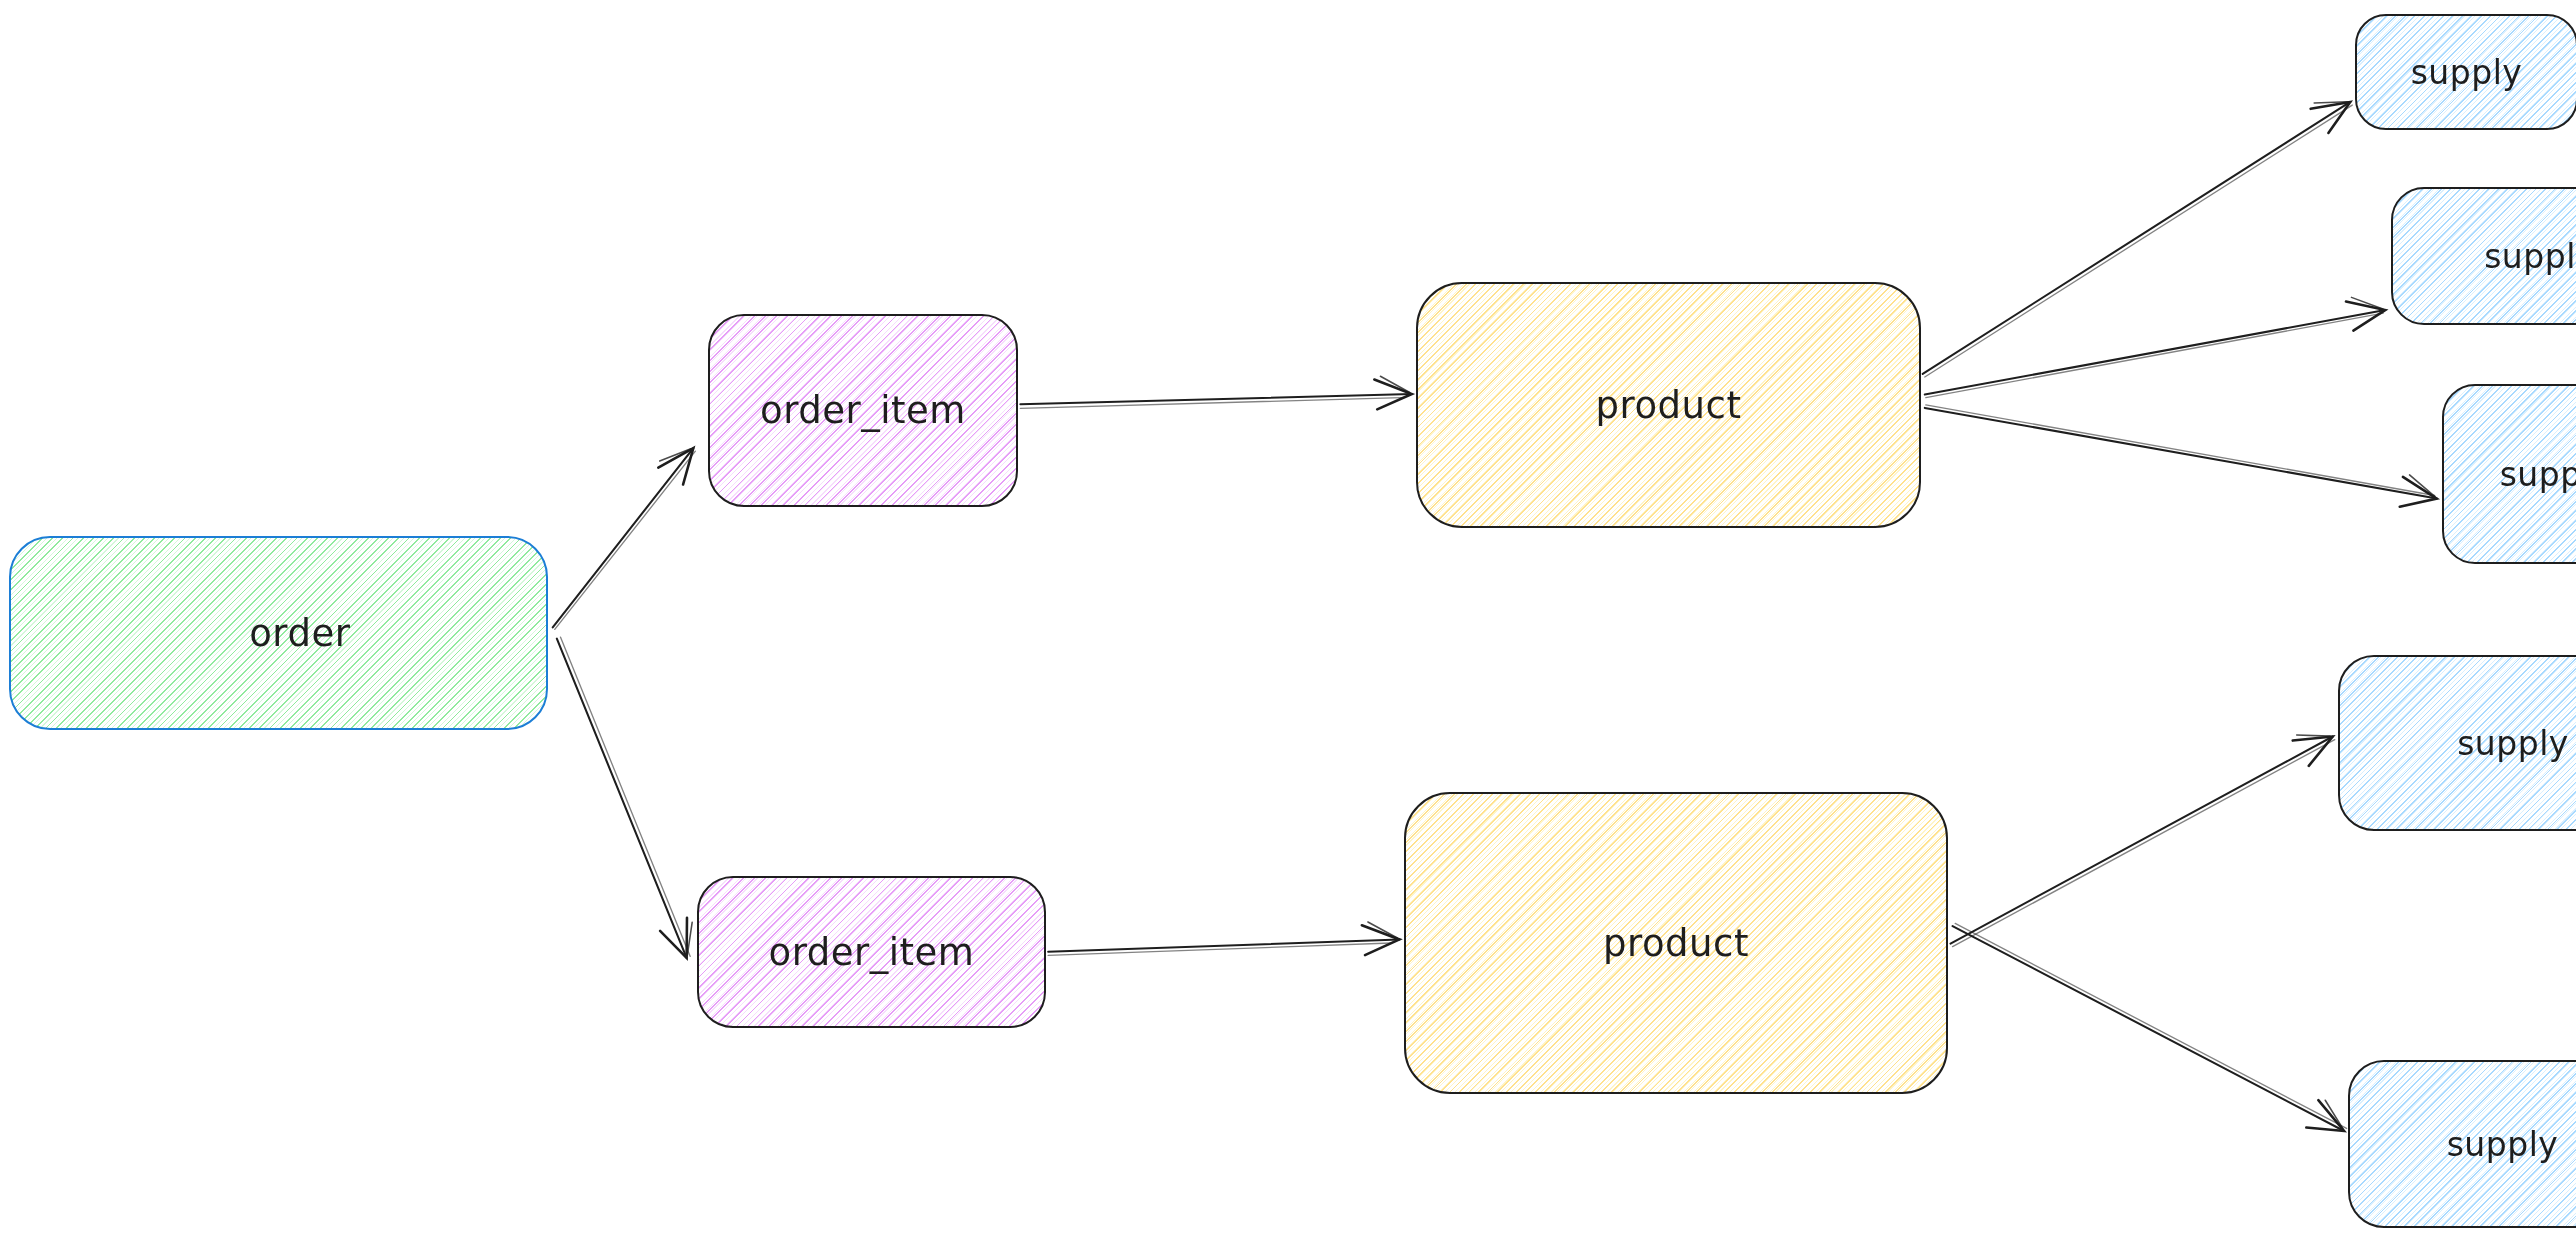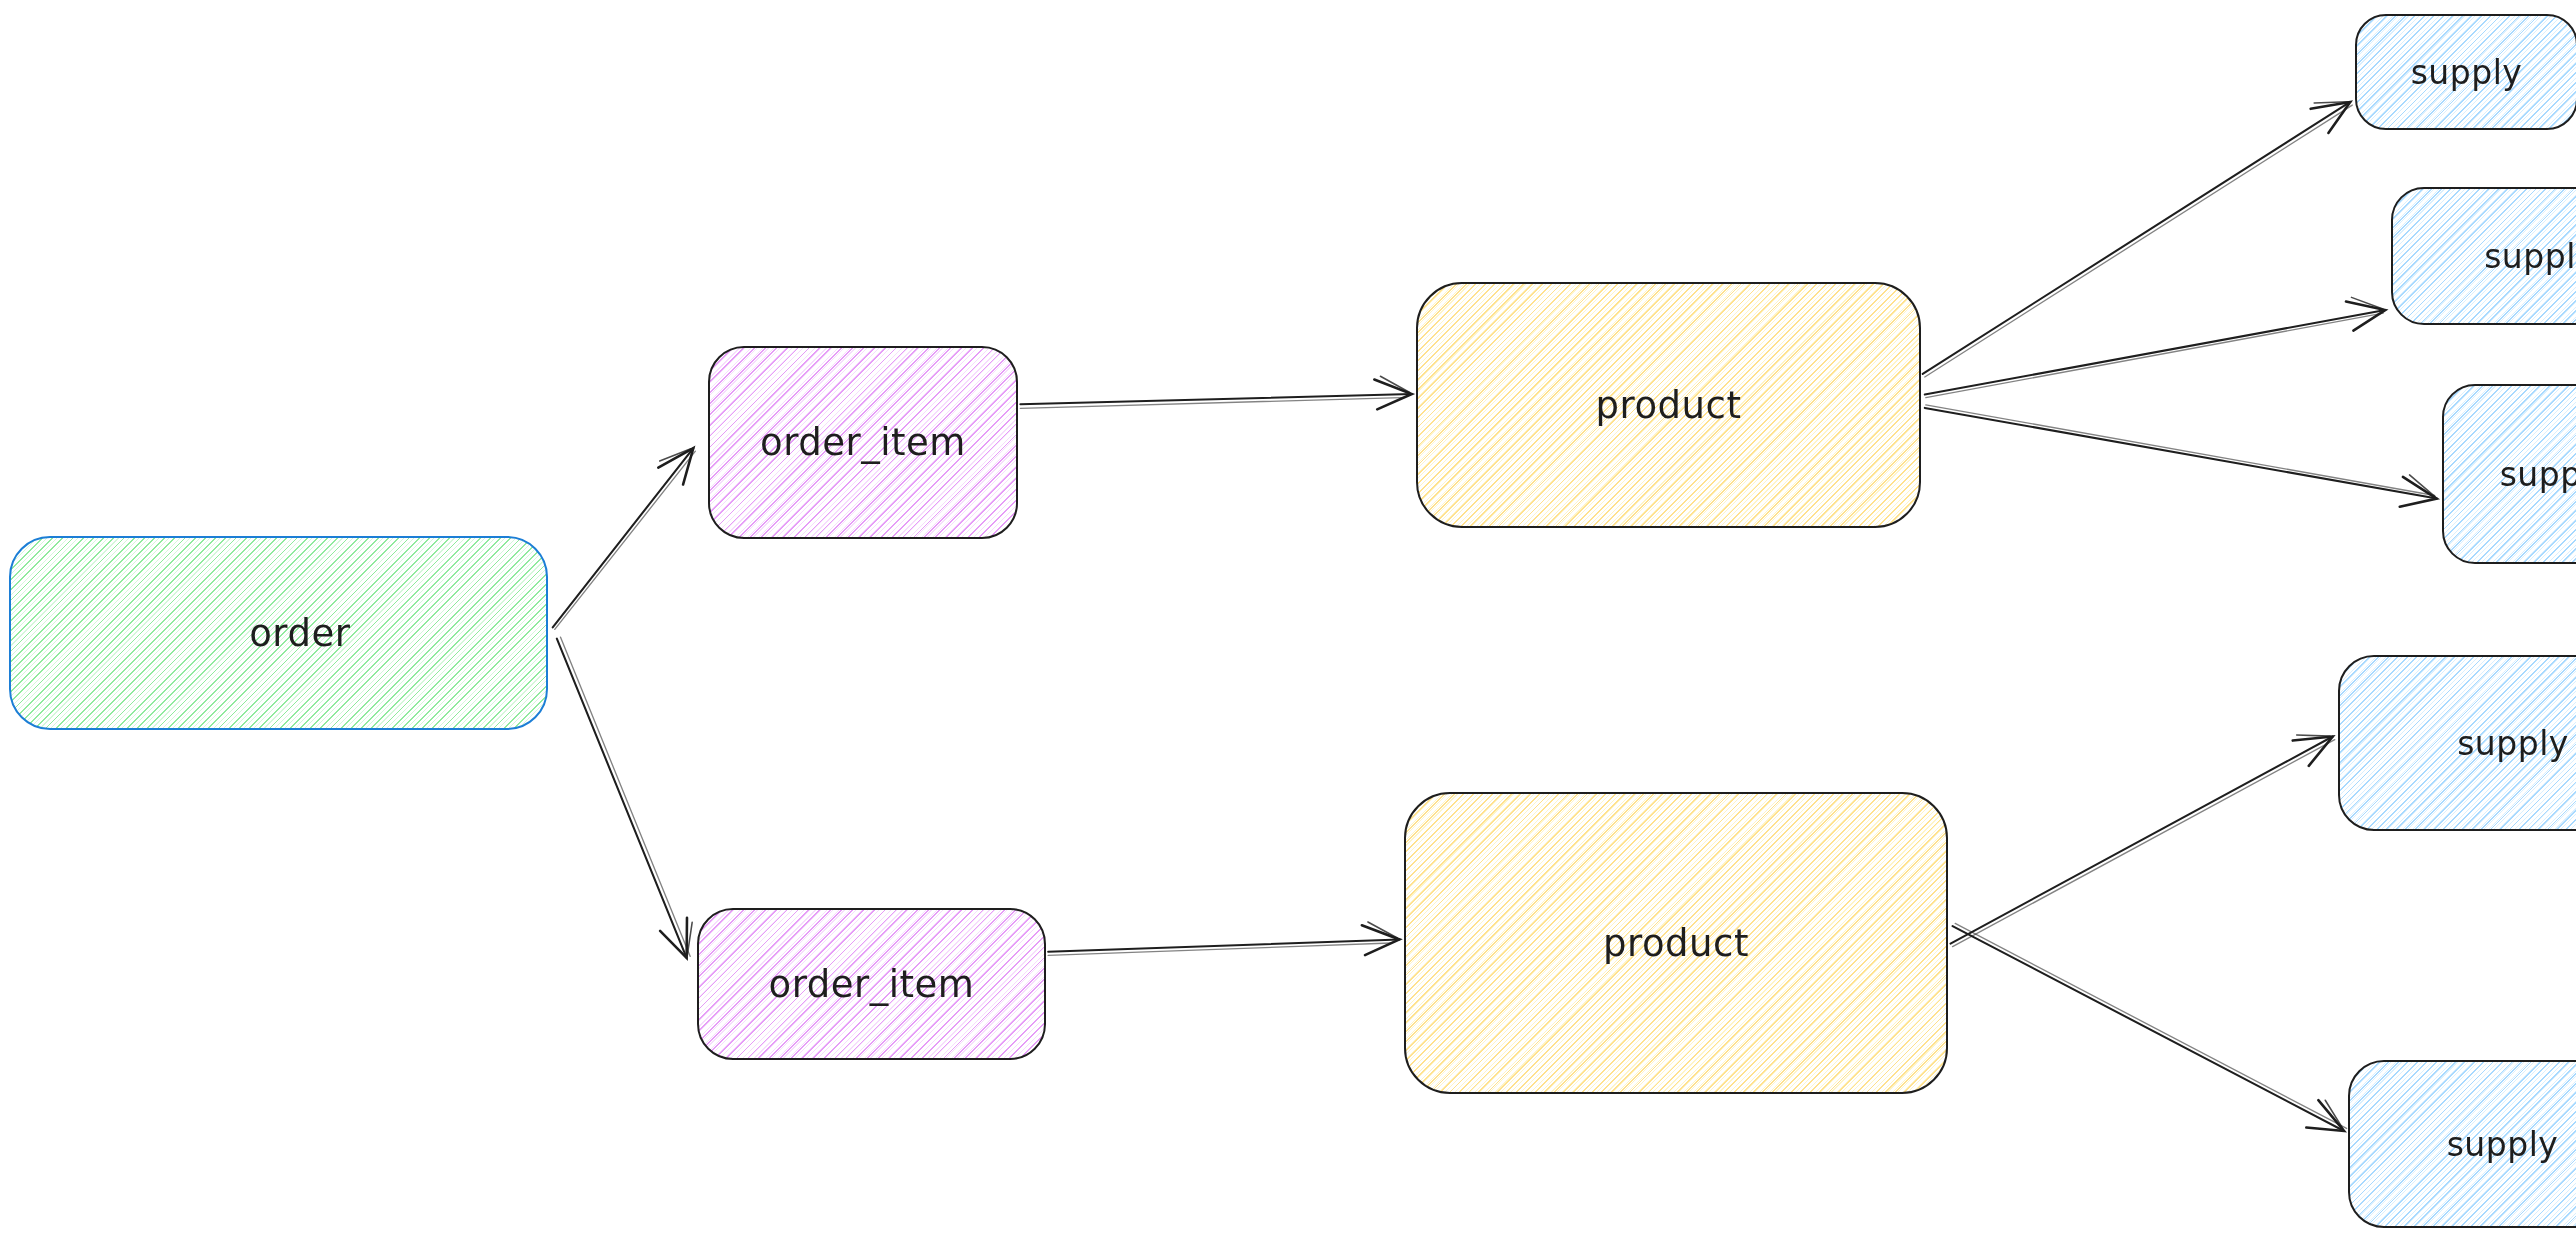--- a/index.html
+++ b/index.html
@@ -29,21 +29,20 @@
   
   .fill-green{
     background-image:
       repeating-linear-gradient(135deg, rgba(140,233,154,0.95) 0 1.3px, transparent 1.3px 7.2px),
       repeating-linear-gradient(135deg, rgba(178,242,187,0.55) 0 0.8px, transparent 0.8px 3.6px);
   }
   .fill-violet{
     background-image:
       repeating-linear-gradient(135deg, rgba(229,153,247,0.95) 0 1.3px, transparent 1.3px 7.7px),
       repeating-linear-gradient(135deg, rgba(238,186,251,0.5) 0 0.8px, transparent 0.8px 4.1px);
-    margin-top: 32px;
   }
   .fill-yellow{
     background-image:
       repeating-linear-gradient(135deg, rgba(255,224,138,0.95) 0 1.3px, transparent 1.3px 6.7px),
       repeating-linear-gradient(135deg, rgba(255,236,153,0.55) 0 0.8px, transparent 0.8px 3.6px);
   }
   .fill-blue{
     background-image:
       repeating-linear-gradient(135deg, rgba(165,216,255,0.95) 0 1.3px, transparent 1.3px 6.7px),
       repeating-linear-gradient(135deg, rgba(186,227,255,0.55) 0 0.8px, transparent 0.8px 3.6px);

